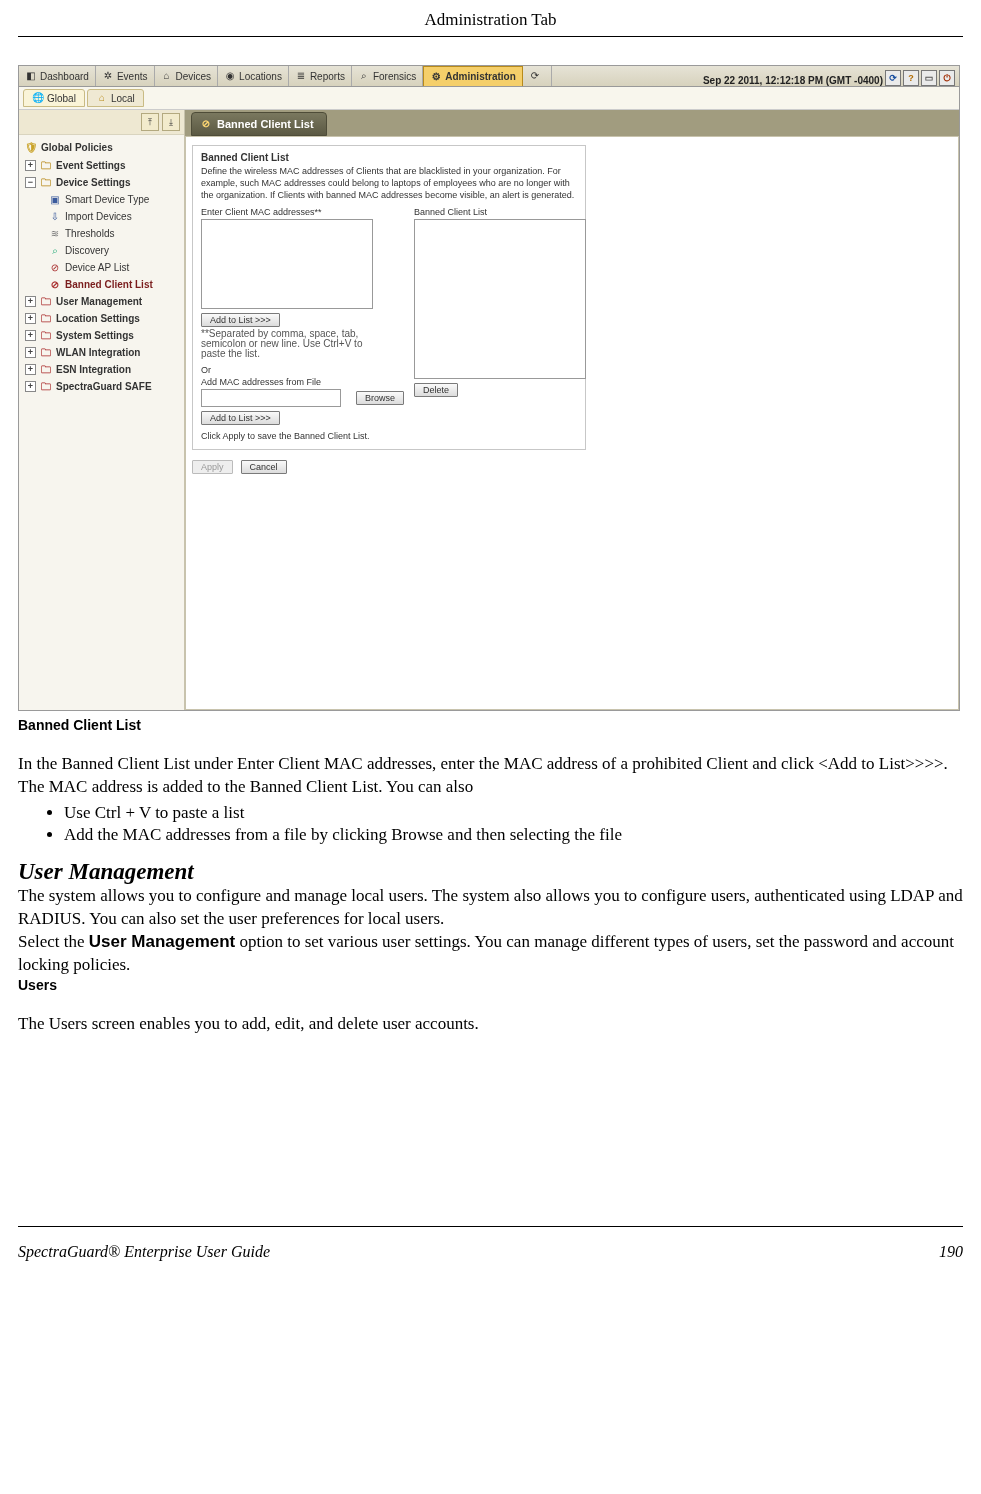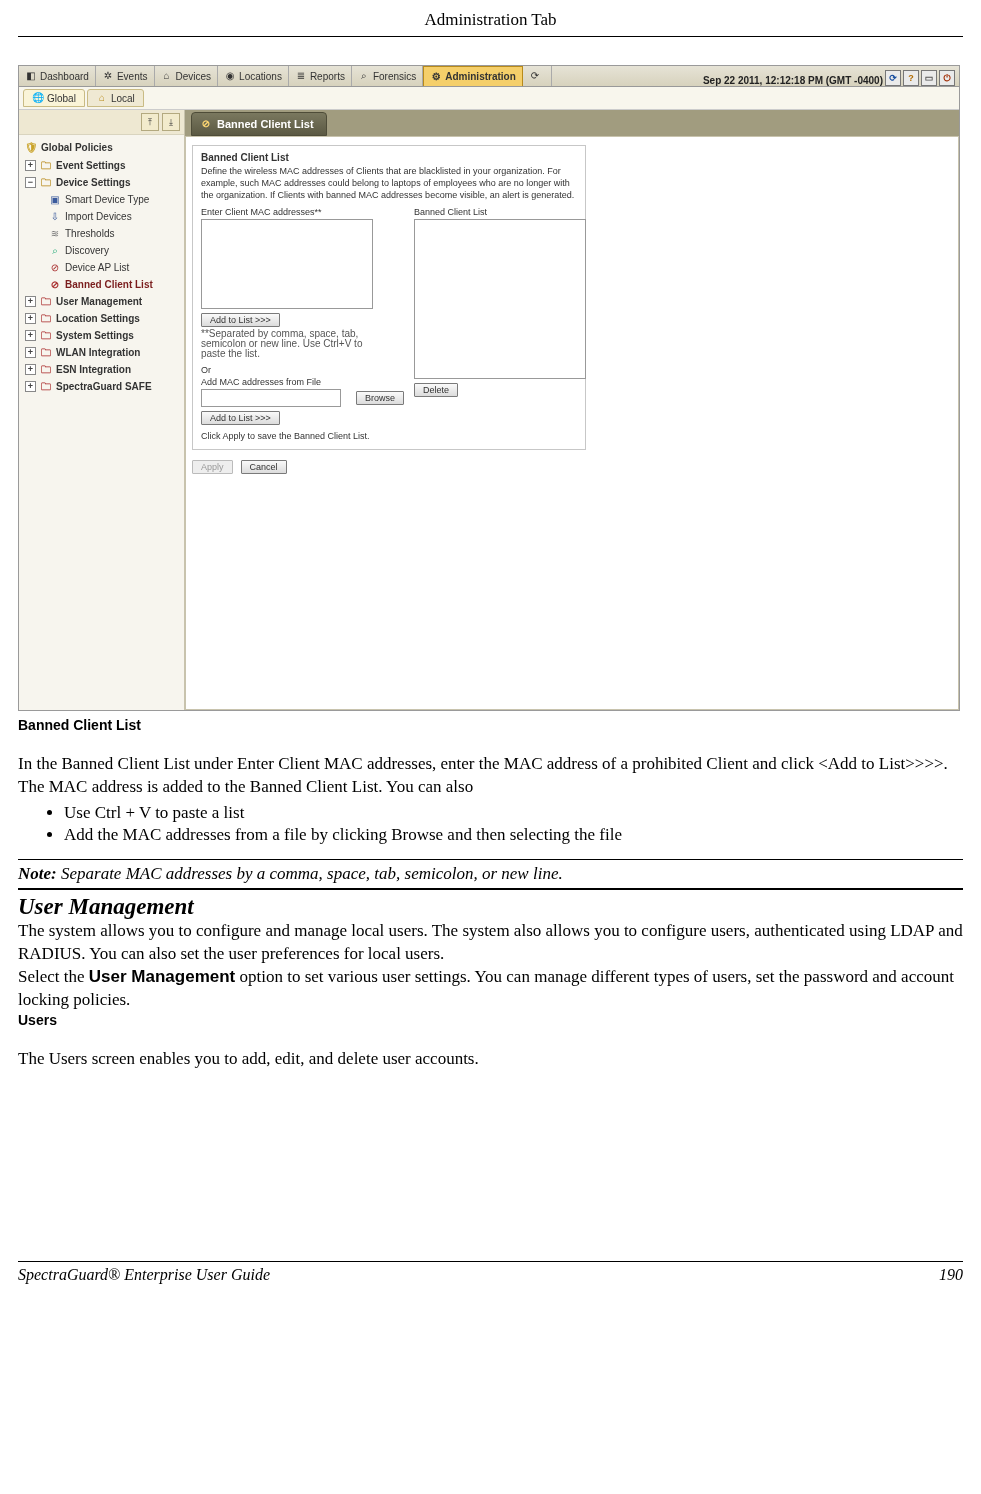--- a/index.html
+++ b/index.html
@@ -257,21 +257,21 @@
     font-weight: bold;
     font-size: 14px;
   }
   .page-footer {
     margin-top: 190px;
     border-top: 1px solid #000;
     display: flex;
     justify-content: space-between;
     font-style: italic;
     font-size: 16px;
-    padding-top: 4px;
+    padding-top: 16px;
   }
 </style>
 </head>
 <body>
 
 <div class="page">
 
   <div class="page-header">Administration Tab</div>
 
   <div class="app-shot">
@@ -455,23 +455,20 @@
   </div>
 
   <div class="caption">Banned Client List</div>
 
   <div class="body-text">In the Banned Client List under Enter Client MAC addresses, enter the MAC address of a prohibited Client and click &lt;Add to List&gt;&gt;&gt;&gt;. The MAC address is added to the Banned Client List. You can also</div>
   <ul class="body-list">
     <li>Use Ctrl + V to paste a list</li>
     <li>Add the MAC addresses from a file by clicking Browse and then selecting the file</li>
   </ul>
 
-  <div class="note-block">
-    <span class="note-label">Note:</span><span> Separate MAC addresses by a comma, space, tab, semicolon, or new line.</span>
-  </div>
 
   <div class="h2">User Management</div>
   <div class="body-text" style="margin-top:0;">The system allows you to configure and manage local users. The system also allows you to configure users, authenticated using  LDAP and RADIUS. You can also set the user preferences for local users.</div>
   <div class="body-text" style="margin-top:0;">
     <span>Select the </span><b style="font-family:Arial,Helvetica,sans-serif;">User Management</b><span> option to set various user settings. You can manage different types of  users, set the password and account locking policies.</span>
   </div>
 
   <div class="h3">Users</div>
   <div class="body-text">The Users screen enables you to add, edit, and delete user accounts.</div>
 

